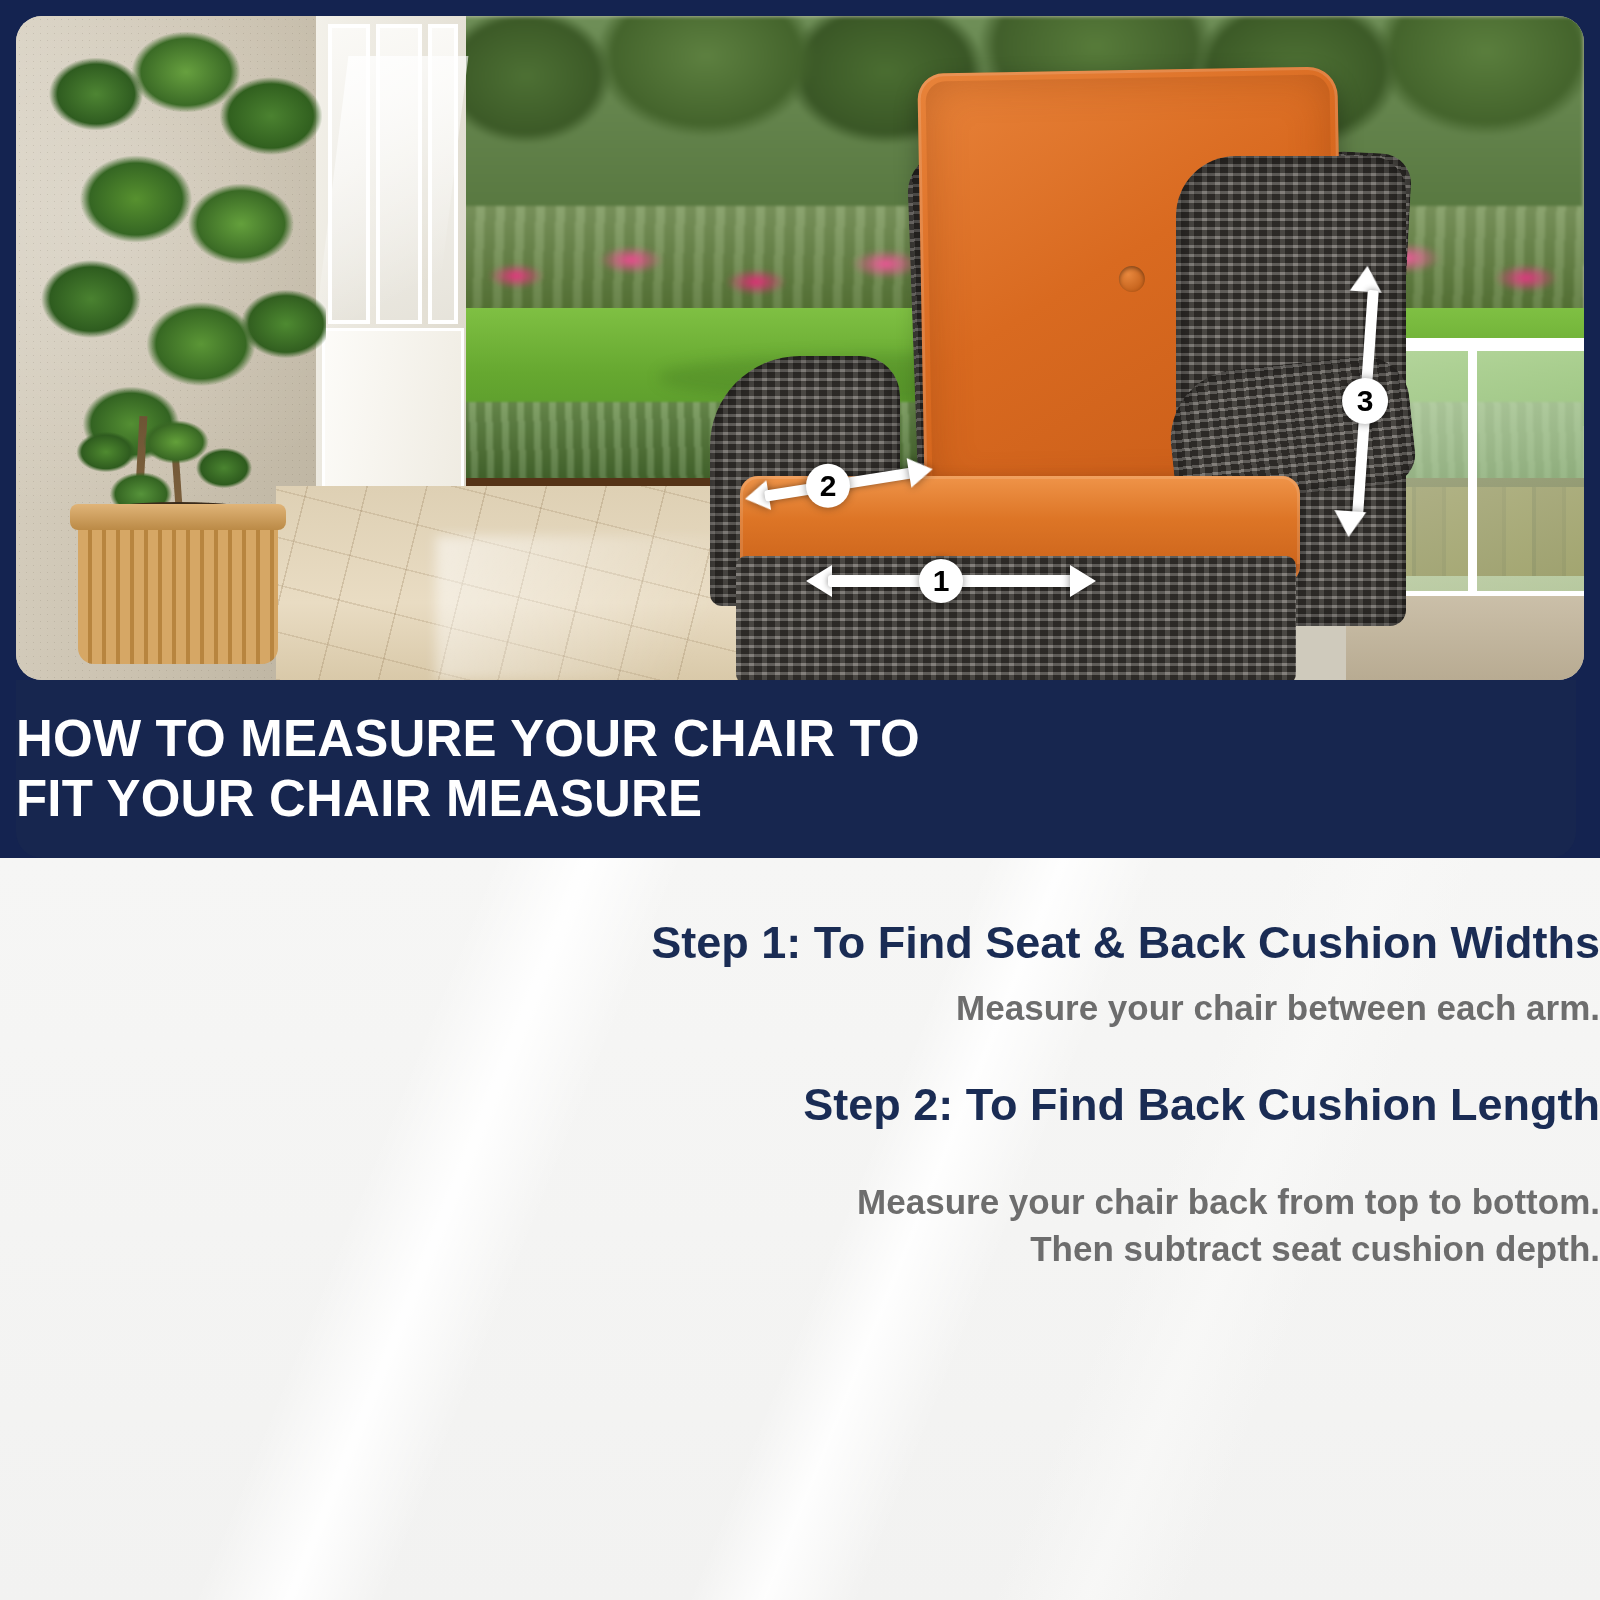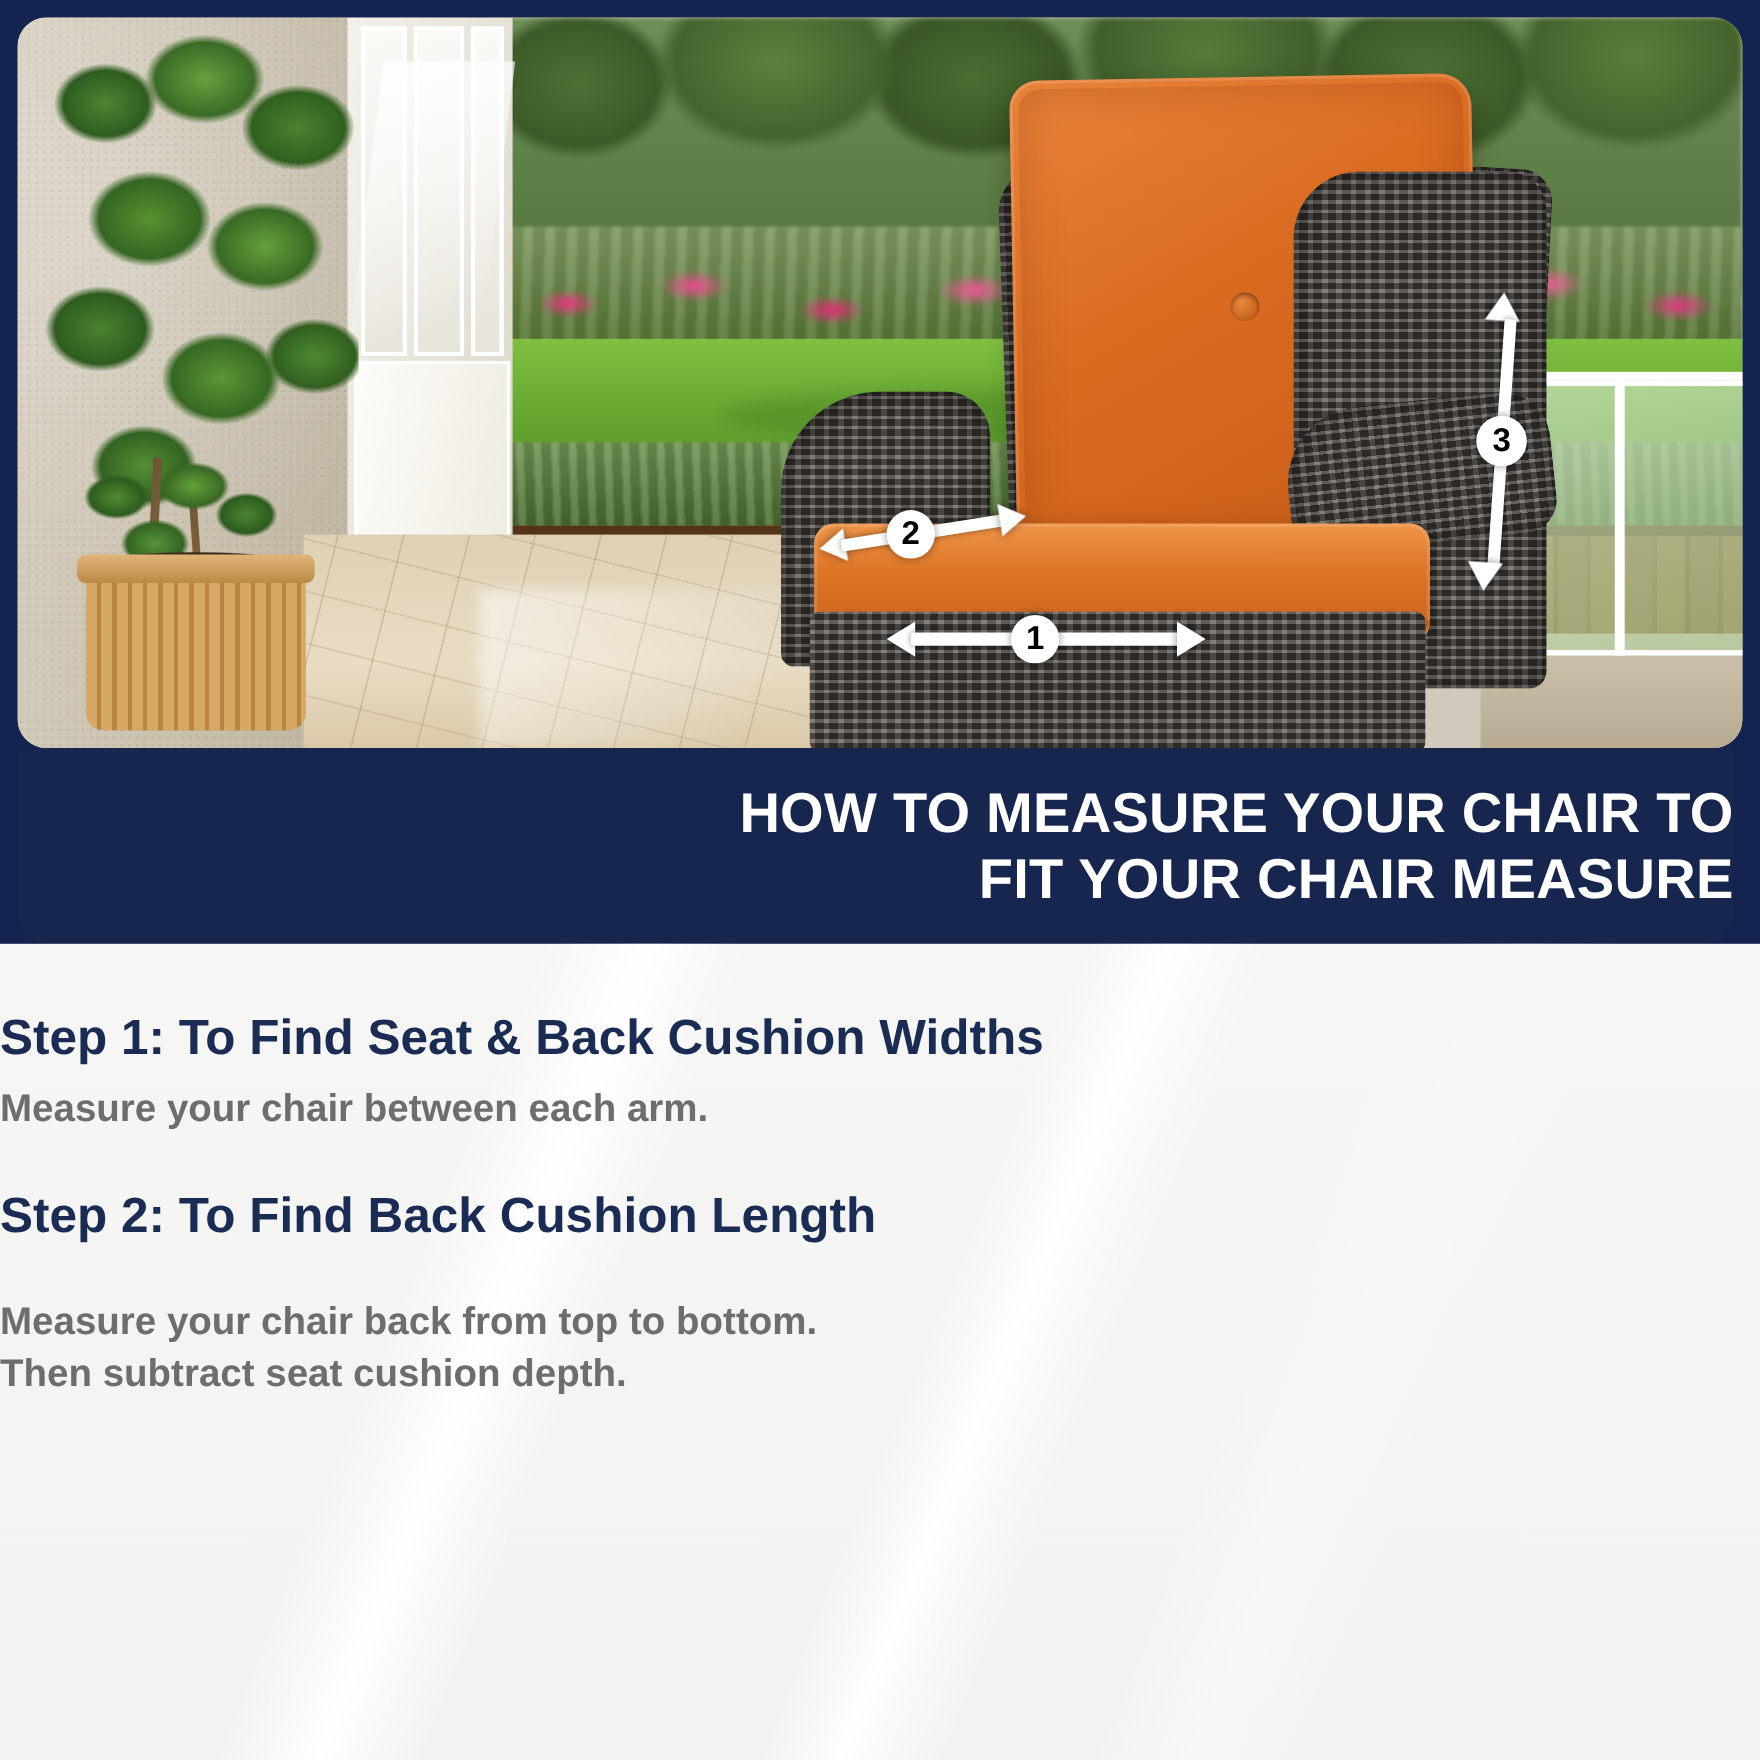--- a/index.html
+++ b/index.html
@@ -278,39 +278,39 @@
   .m3 .arrow-line{ left:18px; top:24px; width:11px; height:226px; }
   .m3 .ah-t{ left:0; top:0; border-left:16px solid transparent; border-right:16px solid transparent; border-bottom:26px solid #fff; }
   .m3 .ah-b{ left:0; bottom:0; border-left:16px solid transparent; border-right:16px solid transparent; border-top:26px solid #fff; }
   .m3 .marker-circle{ left:0px; top:112px; width:46px; height:46px; font-size:30px; transform:rotate(-4deg); }
 
   
   .banner{
     position:absolute; left:16px; top:680px; width:1560px; height:178px;
     background:#17264f;
     border-radius:0 0 26px 26px;
-    display:flex; flex-direction:column; align-items:flex-end; justify-content:center;
+    display:flex; flex-direction:column; align-items:flex-start; justify-content:center;
   }
   .banner-line{
     color:#ffffff; font-size:51px; font-weight:700; letter-spacing:.2px;
     line-height:1.18; text-align:center; white-space:nowrap;
     font-family:"Liberation Sans", sans-serif;
   }
 
   
   .lower{
     position:absolute; left:0; top:858px; width:1600px; height:742px;
     background:
       linear-gradient(112deg,rgba(255,255,255,0) 26%,rgba(255,255,255,.95) 31%,rgba(255,255,255,0) 36%),
       linear-gradient(112deg,rgba(255,255,255,0) 52%,rgba(255,255,255,.9) 56%,rgba(255,255,255,0) 61%),
       linear-gradient(112deg,rgba(235,235,233,0) 68%,rgba(248,248,247,.9) 73%,rgba(235,235,233,0) 78%),
       linear-gradient(#f6f6f5,#f2f2f1);
   }
   .steps{ position:absolute; left:0; top:0; width:100%; padding-top:58px; }
-  .step{ text-align:left; margin-bottom:46px; }
+  .step{ text-align:right; margin-bottom:46px; }
   .step-title{
     color:#1a2c54; font-size:45px; font-weight:700; line-height:1.22;
     font-family:"Liberation Sans", sans-serif; white-space:nowrap;
   }
   .step-desc{
     color:#6d6d6d; font-size:35px; font-weight:700; line-height:1.34; margin-top:14px;
     font-family:"Liberation Sans", sans-serif;
   }
   .step-desc span{ display:block; }
 </style>

